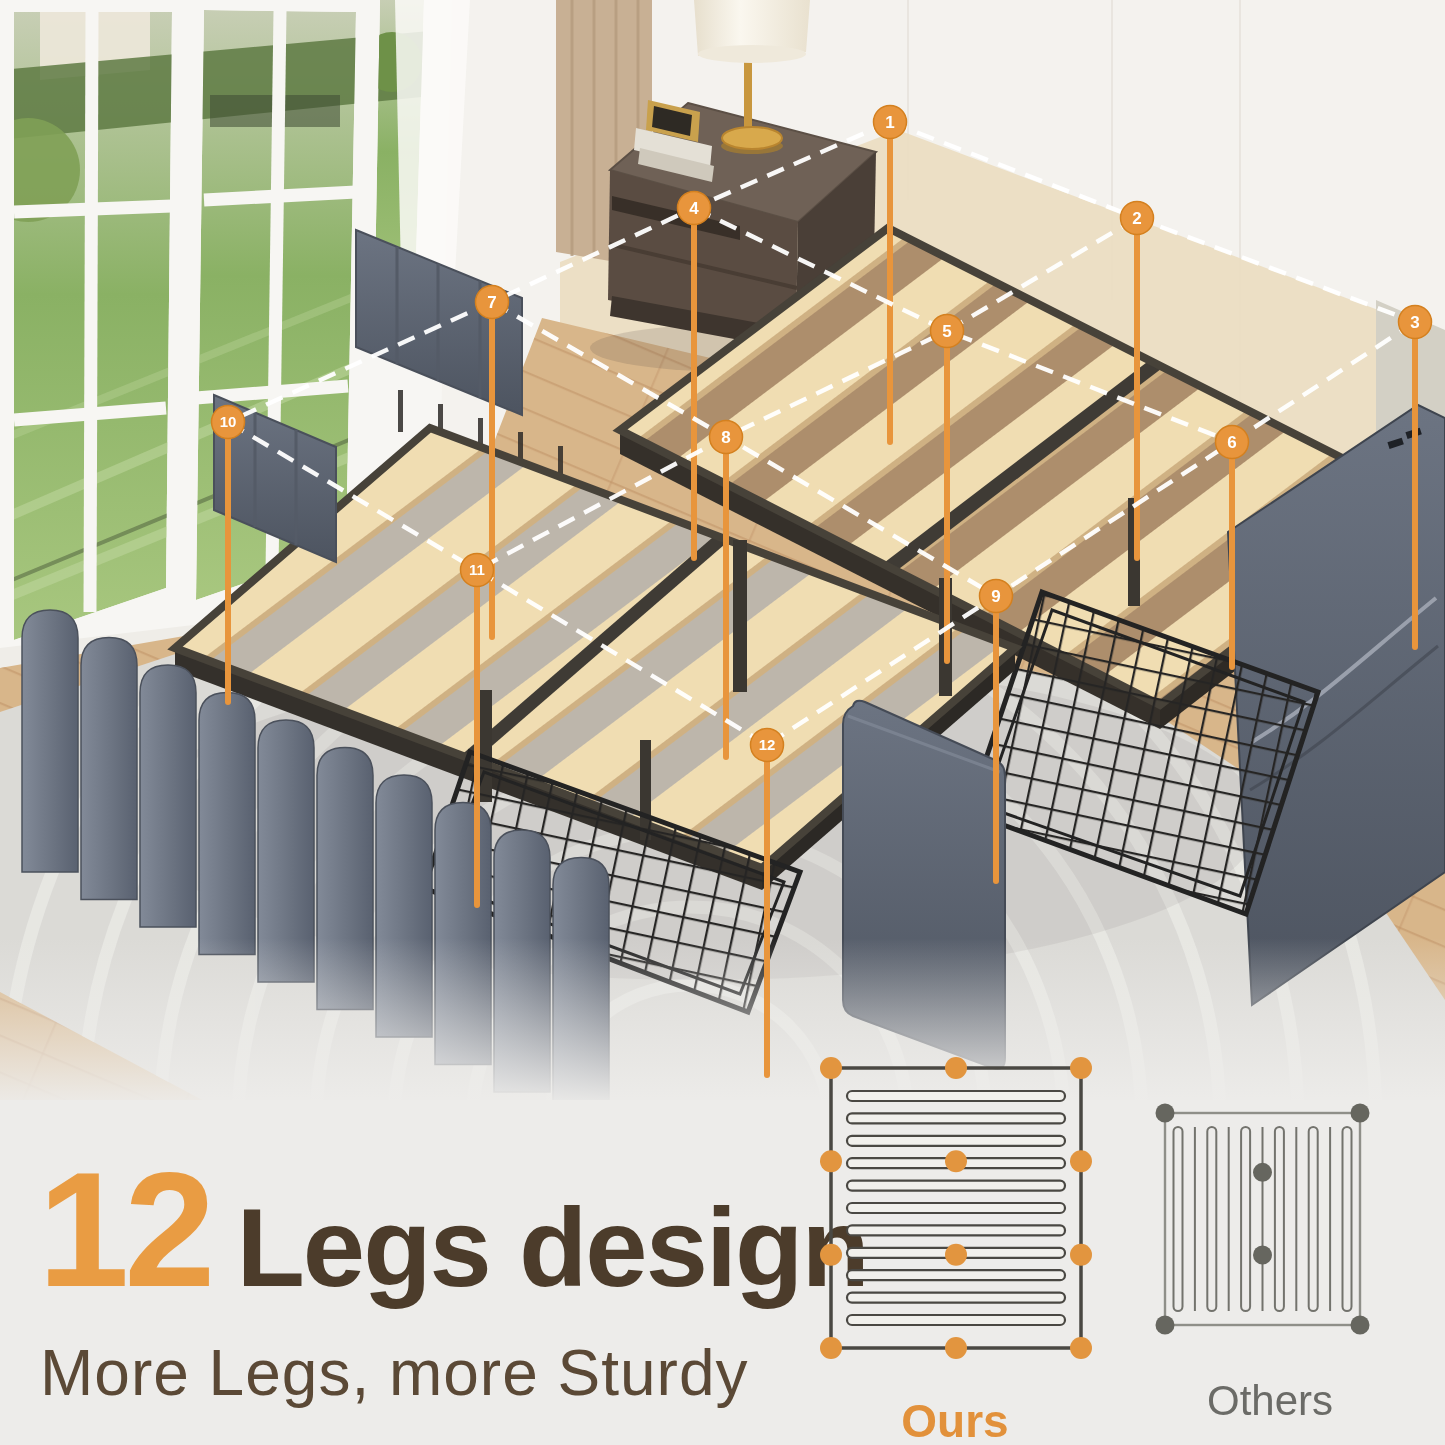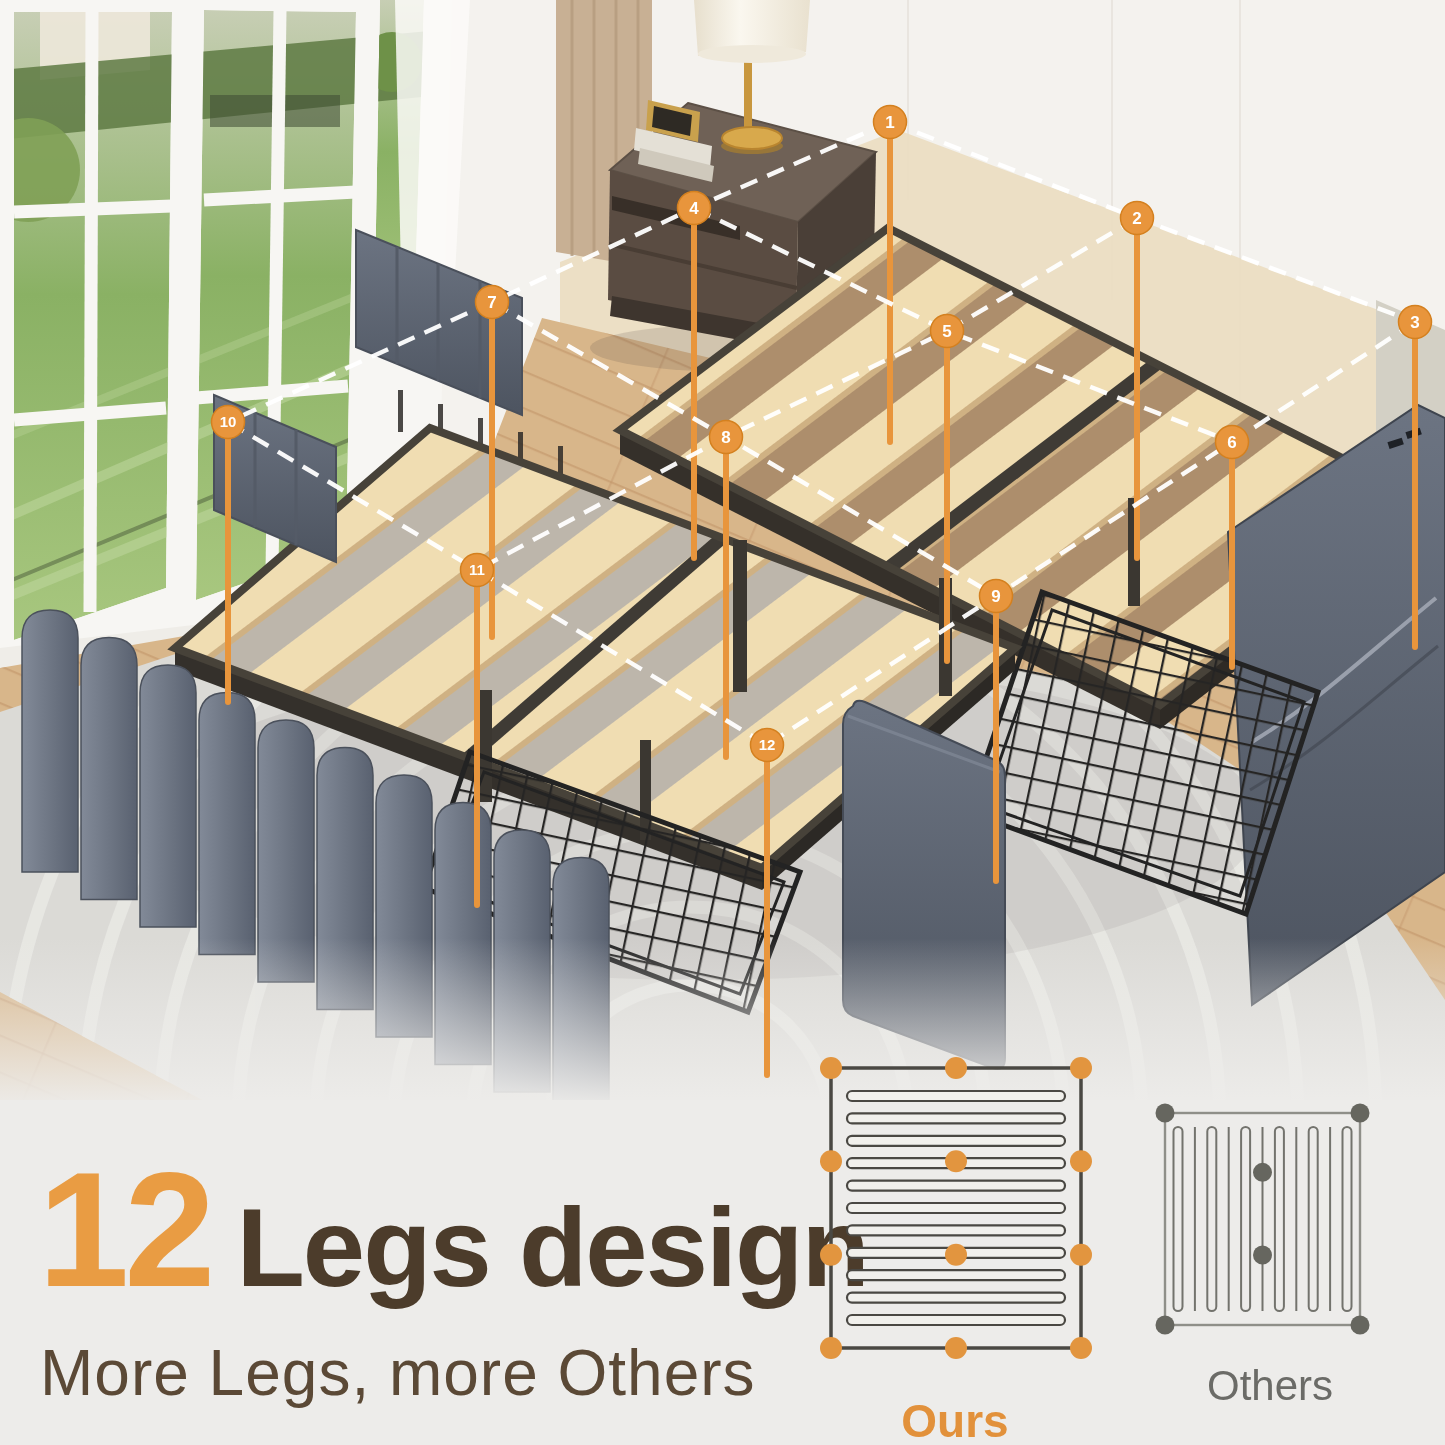--- a/index.html
+++ b/index.html
@@ -8,21 +8,21 @@
   #scene-svg,#ann-svg{position:absolute;left:0;top:0;width:1445px;height:1445px;}
   #ann-svg{pointer-events:none;}
   #headline{position:absolute;left:38px;top:1148px;display:flex;align-items:baseline;gap:26px;white-space:nowrap;}
   .h-num{font-weight:700;font-size:164px;line-height:1;color:#E99C43;letter-spacing:-5px;}
   .h-title{font-weight:700;font-size:112px;line-height:1;color:#4C3C2B;letter-spacing:-2px;}
   #subtitle{position:absolute;left:40px;top:1336px;font-size:64px;font-weight:400;color:#5B4936;letter-spacing:1px;white-space:nowrap;}
   .schem{position:absolute;text-align:center;}
   #ours-block{left:795px;top:1048px;width:320px;}
   #others-block{left:1140px;top:1088px;width:260px;}
   .schem-label-ours{font-size:46px;font-weight:700;color:#E2913B;margin-top:-4px;}
-  .schem-label-others{font-size:42px;font-weight:400;color:#6B6B67;margin-top:2px;}
+  .schem-label-others{font-size:42px;font-weight:400;color:#6B6B67;margin-top:17px;}
 </style>
 </head>
 <body>
 
 <div id="stage">
 
 <svg id="scene-svg" viewBox="0 0 1445 1445">
   <defs>
     <linearGradient id="paneGrad" x1="0" y1="0" x2="0" y2="1">
       <stop offset="0" stop-color="#C7CEB4"></stop>
@@ -304,21 +304,21 @@
       <circle cx="477" cy="570" r="16.5" fill="#E8953C" stroke="#D4801F" stroke-width="1.5"></circle>
       <text x="477" y="570" dy="0.36em" text-anchor="middle" font-size="15" font-weight="bold" fill="#FFFFFF" font-family="&quot;Liberation Sans&quot;, sans-serif">11</text>
       <circle cx="767" cy="745" r="16.5" fill="#E8953C" stroke="#D4801F" stroke-width="1.5"></circle>
       <text x="767" y="745" dy="0.36em" text-anchor="middle" font-size="15" font-weight="bold" fill="#FFFFFF" font-family="&quot;Liberation Sans&quot;, sans-serif">12</text>
     </svg>
 
 <div id="headline">
   <span class="h-num">12</span>
   <span class="h-title">Legs design</span>
 </div>
-<div id="subtitle">More Legs, more Others</div>
+<div id="subtitle">More Legs, more Sturdy</div>
 
 <div id="ours-block" class="schem">
   <svg id="ours-svg" width="320" height="346" viewBox="0 0 320 346">
         <rect x="36" y="20" width="250" height="280" fill="none" stroke="#4A4843" stroke-width="3.5"></rect>
         <rect x="52" y="43" width="218" height="10" rx="5" fill="#F1F0EC" stroke="#4A4843" stroke-width="2.2"></rect>
         <rect x="52" y="65.4" width="218" height="10" rx="5" fill="#F1F0EC" stroke="#4A4843" stroke-width="2.2"></rect>
         <rect x="52" y="87.8" width="218" height="10" rx="5" fill="#F1F0EC" stroke="#4A4843" stroke-width="2.2"></rect>
         <rect x="52" y="110.2" width="218" height="10" rx="5" fill="#F1F0EC" stroke="#4A4843" stroke-width="2.2"></rect>
         <rect x="52" y="132.6" width="218" height="10" rx="5" fill="#F1F0EC" stroke="#4A4843" stroke-width="2.2"></rect>
         <rect x="52" y="155" width="218" height="10" rx="5" fill="#F1F0EC" stroke="#4A4843" stroke-width="2.2"></rect>

